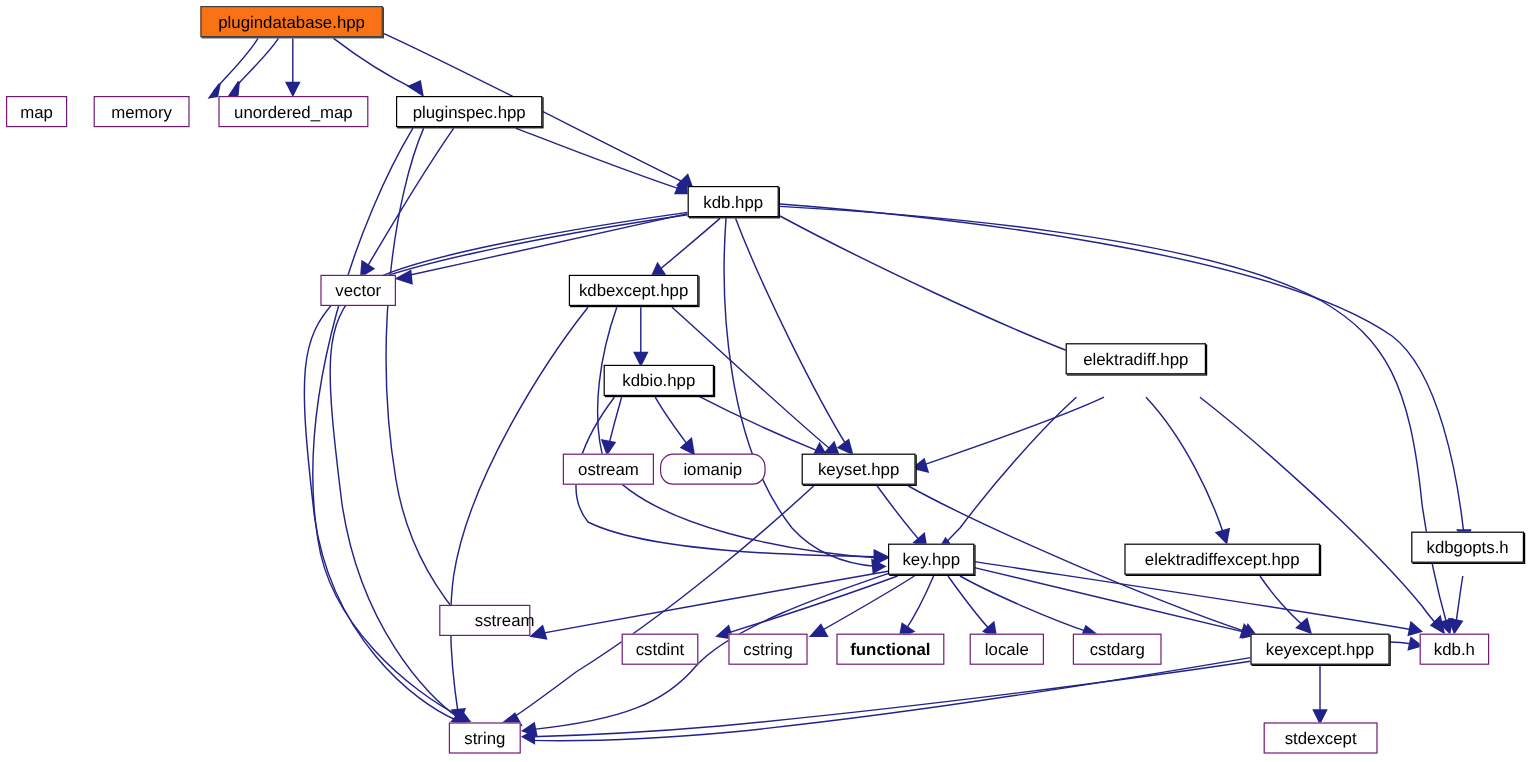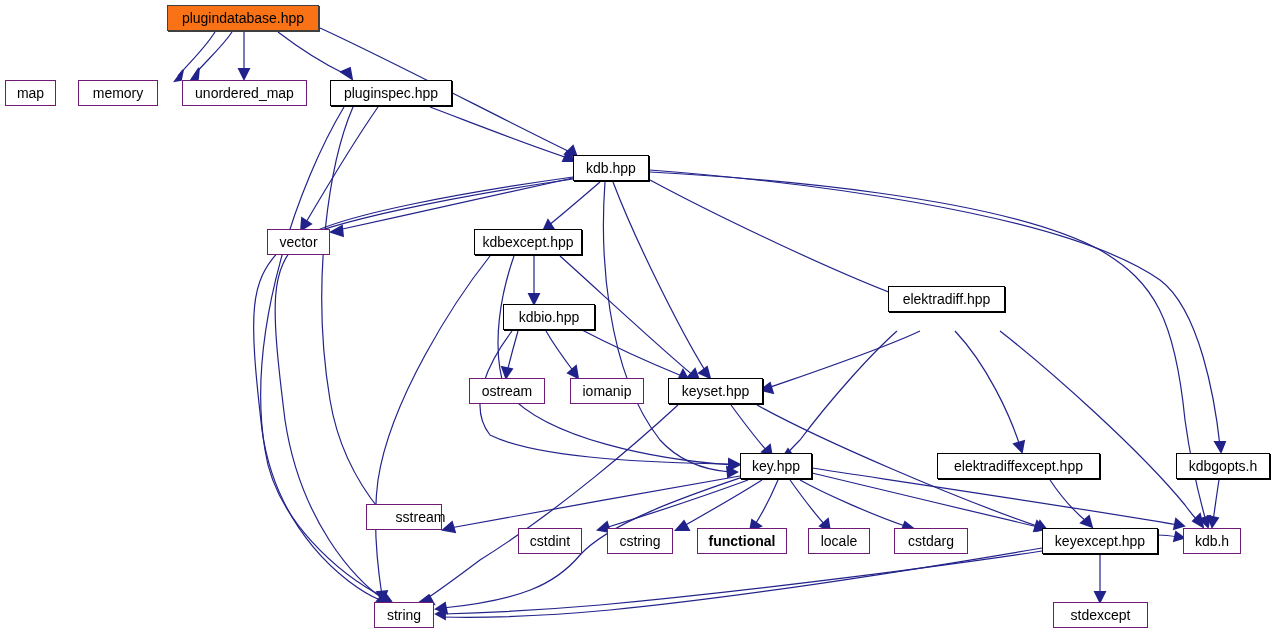--- a/index.html
+++ b/index.html
@@ -181,33 +181,33 @@
       </div>
       <div class="node hdr" style="left: 491px; top: 304px; width: 92px; margin-left: 12px;">
         <span class="label">kdbio.hpp</span>
       </div>
       <div class="node hdr" style="left: 888px; top: 286px; width: 117px;">
         <span class="label">elektradiff.hpp</span>
       </div>
       <div class="node" style="left: 469px; top: 378px; width: 76px;">
         <span class="label">ostream</span>
       </div>
-      <div class="node" style="left: 570px; top: 378px; width: 74px;">
+      <div class="node" style="left: 550px; top: 378px; width: 88px; border-radius: 11px;">
         <span class="label">iomanip</span>
       </div>
       <div class="node hdr" style="left: 668px; top: 378px; width: 95px;">
         <span class="label">keyset.hpp</span>
       </div>
       <div class="node hdr" style="left: 740px; top: 453px; width: 72px; align-items: center;">
         <span class="label">key.hpp</span>
       </div>
       <div class="node hdr" style="left: 937px; top: 453px; width: 163px;">
         <span class="label">elektradiffexcept.hpp</span>
       </div>
-      <div class="node hdr" style="left: 1176px; top: 453px; width: 94px;">
+      <div class="node hdr" style="left: 1176px; top: 443px; width: 94px;">
         <span class="label">kdbgopts.h</span>
       </div>
       <div class="node" style="left: 366px; top: 504px; width: 76px; padding-left: 33px;">
         <span class="label">sstream</span>
       </div>
       <div class="node" style="left: 518px; top: 528px; width: 64px;">
         <span class="label">cstdint</span>
       </div>
       <div class="node" style="left: 607px; top: 528px; width: 66px;">
         <span class="label">cstring</span>

